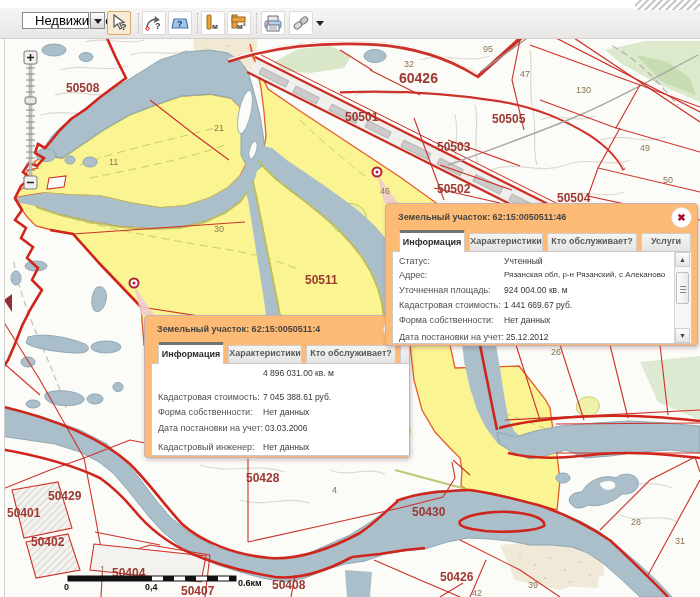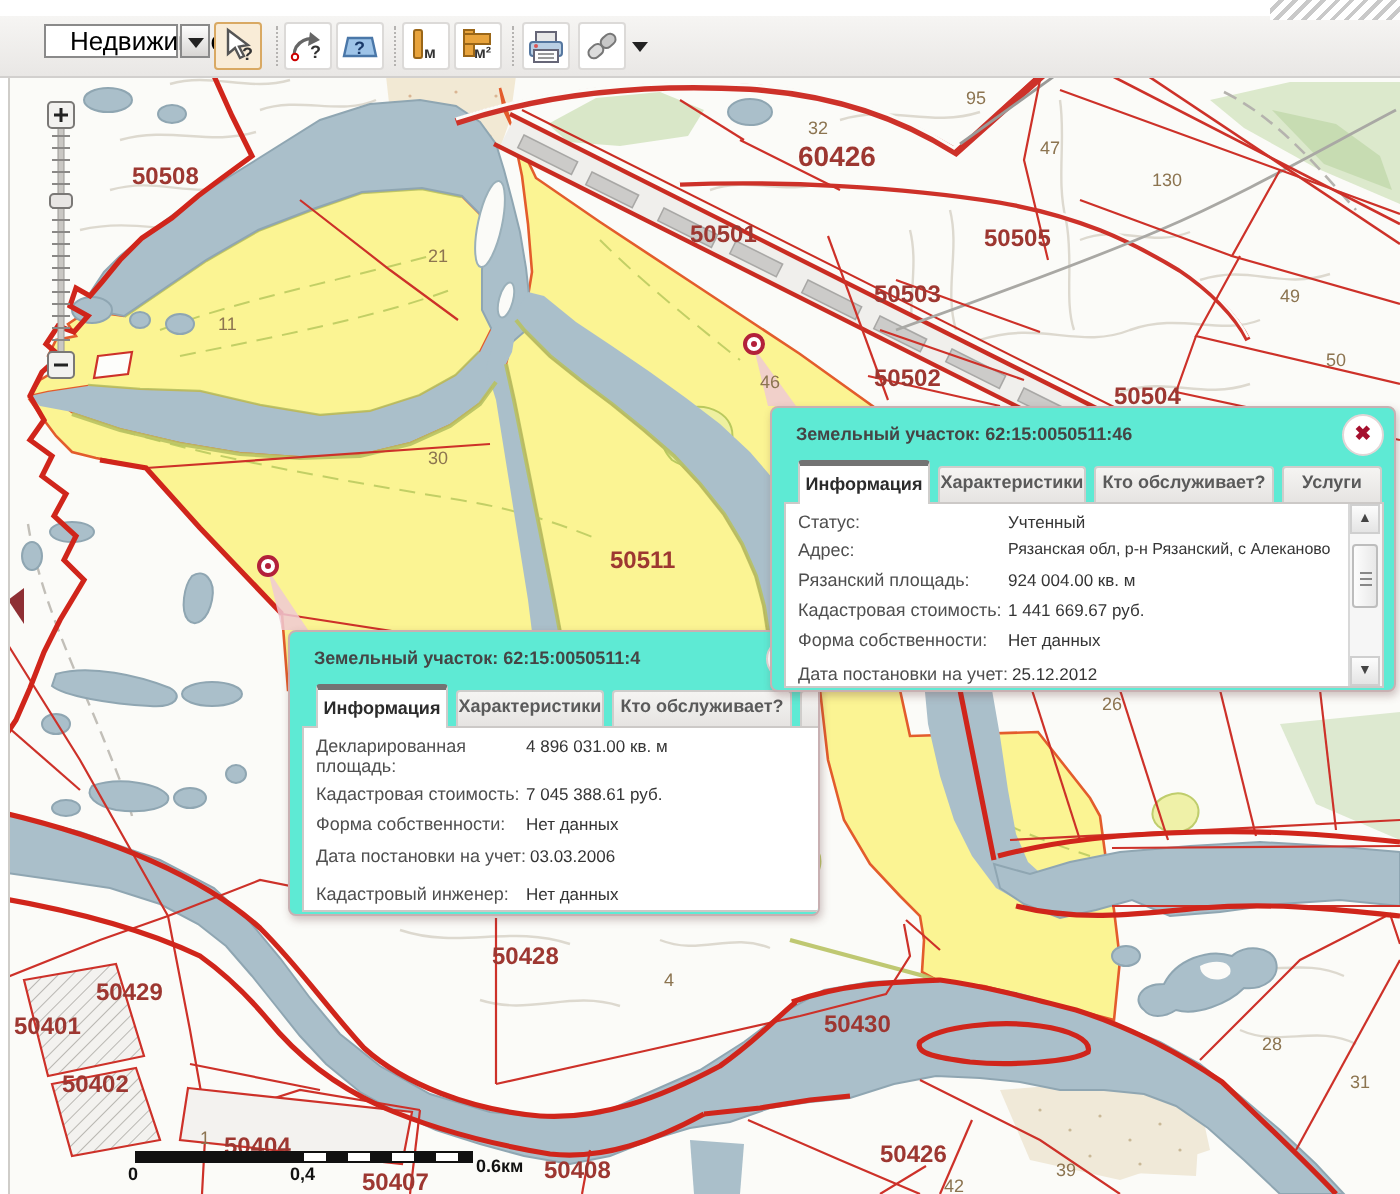--- a/index.html
+++ b/index.html
@@ -7,21 +7,21 @@
 #toolbar{position:absolute;left:0;top:8px;width:700px;height:30px;background:linear-gradient(#f6f5f3,#e9e7e5);border-bottom:1px solid #d2d0ce;z-index:30;}
 #corner{position:absolute;right:0;top:0;width:65px;height:10px;z-index:31;background:repeating-linear-gradient(135deg,#fff 0 3px,#c9c9c9 3px 5px);}
 .sel{position:absolute;left:22px;top:4px;width:67px;height:17px;background:#fff;border:1px solid #8a8a8a;font-size:13px;color:#000;line-height:16px;padding-left:12px;box-sizing:border-box;}
 .selbtn{position:absolute;left:90px;top:4px;width:15px;height:17px;background:linear-gradient(#fdfdfd,#d8d6d4);border:1px solid #8a8a8a;box-sizing:border-box;}
 .selbtn:after{content:"";position:absolute;left:3px;top:6px;border:4px solid transparent;border-top:5px solid #222;}
 .tbtn{position:absolute;top:3px;width:24px;height:24px;background:#fff;border:1px solid #dcdad8;border-radius:2px;box-sizing:border-box;}
 .tbtn.on{background:#f9ecd7;border:1px solid #d9a963;}
 .tsep{position:absolute;top:5px;height:20px;width:0;border-left:1px dotted #b5b3b1;}
 .caret{position:absolute;top:13px;border:4px solid transparent;border-top:5px solid #222;}
 #mapsvg{position:absolute;left:0;top:38px;z-index:1;}
-.popup{position:absolute;background:#5eead4;border:1px solid #c8b0b2;border-radius:4px;box-shadow:1px 2px 4px rgba(100,60,60,0.3);box-sizing:border-box;overflow:hidden;}
+.popup{position:absolute;background:#fdba74;border:1px solid #c8b0b2;border-radius:4px;box-shadow:1px 2px 4px rgba(100,60,60,0.3);box-sizing:border-box;overflow:hidden;}
 .ptitle{font-size:9px;font-weight:bold;color:#454545;padding:8px 0 0 12px;}
 .pclose{position:absolute;right:5px;top:3px;width:21px;height:21px;border-radius:50%;background:#fff;border:1px solid #e2d6d6;text-align:center;line-height:20px;font-size:10px;font-weight:bold;color:#a50f2d;box-sizing:border-box;}
 .tabs{position:absolute;left:9px;height:21px;z-index:3;}
 .tab{position:absolute;top:3px;height:18px;background:linear-gradient(#f5f4f2,#e6e4e2);border:1px solid #cfcdcb;border-bottom:none;box-sizing:border-box;font-size:9px;font-weight:bold;color:#5a5a5a;text-align:center;border-radius:2px 2px 0 0;}
 .tab.act{top:0;height:22px;background:#fff;border-top:3px solid #737373;color:#2b2b2b;z-index:5;}
 .pbody{position:absolute;background:#fff;border:1px solid #ccc9c7;box-sizing:border-box;overflow:hidden;}
 .row{position:absolute;font-size:9px;color:#4f4f4f;}
 .rv{position:absolute;font-size:8.5px;color:#353535;font-weight:normal;}
 .sbar{position:absolute;width:16px;background:#f6f6f6;border-left:1px solid #d8d8d8;}
 .sarr{position:absolute;left:0px;width:15px;height:15px;background:linear-gradient(#fcfcfc,#e4e4e4);border:1px solid #cfcfcf;box-sizing:border-box;text-align:center;line-height:13px;font-size:7px;color:#444;}
@@ -405,21 +405,20 @@
 <div class="popup" style="left:144px;top:315px;width:266px;height:143px;z-index:10">
  <div class="ptitle">Земельный участок: 62:15:0050511:4</div>
  <div class="pclose">✖</div>
  <div class="tabs" style="top:26px;width:295px">
   <div class="tab act" style="left:4px;width:66px;line-height:18px">Информация</div>
   <div class="tab" style="left:74px;width:74px;line-height:14px">Характеристики</div>
   <div class="tab" style="left:152px;width:90px;line-height:14px">Кто обслуживает?</div>
   <div class="tab" style="left:246px;width:50px;line-height:14px">Услуги</div>
  </div>
  <div class="pbody" style="left:6px;top:47px;width:296px;height:93px">
-  <div class="row" style="left:6px;top:4px;width:100px">Декларированная площадь:</div>
       <div class="rv" style="left:111px;top:4px">4 896 031.00 кв. м</div>
   <div class="row" style="left:6px;top:28px">Кадастровая стоимость:</div>
       <div class="rv" style="left:111px;top:28px">7 045 388.61 руб.</div>
   <div class="row" style="left:6px;top:43px">Форма собственности:</div>
       <div class="rv" style="left:111px;top:43px">Нет данных</div>
   <div class="row" style="left:6px;top:59px">Дата постановки на учет:</div>
       <div class="rv" style="left:113px;top:59px">03.03.2006</div>
   <div class="row" style="left:6px;top:78px">Кадастровый инженер:</div>
       <div class="rv" style="left:111px;top:78px">Нет данных</div>
   <div class="sbar" style="right:0;top:0;height:91px">
@@ -441,21 +440,21 @@
   <div class="tab act" style="left:4px;width:66px;line-height:18px">Информация</div>
   <div class="tab" style="left:74px;width:74px;line-height:14px">Характеристики</div>
   <div class="tab" style="left:152px;width:90px;line-height:14px">Кто обслуживает?</div>
   <div class="tab" style="left:246px;width:50px;line-height:14px">Услуги</div>
  </div>
  <div class="pbody" style="left:6px;top:47px;width:300px;height:93px">
   <div class="row" style="left:6px;top:4px">Статус:</div>
       <div class="rv" style="left:111px;top:4px">Учтенный</div>
   <div class="row" style="left:6px;top:18px">Адрес:</div>
       <div class="rv" style="left:111px;top:18px;font-size:8px">Рязанская обл, р-н Рязанский, с Алеканово</div>
-  <div class="row" style="left:6px;top:33px">Рязанский площадь:</div>
+  <div class="row" style="left:6px;top:33px">Уточненная площадь:</div>
       <div class="rv" style="left:111px;top:33px">924 004.00 кв. м</div>
   <div class="row" style="left:6px;top:48px">Кадастровая стоимость:</div>
       <div class="rv" style="left:111px;top:48px">1 441 669.67 руб.</div>
   <div class="row" style="left:6px;top:63px">Форма собственности:</div>
       <div class="rv" style="left:111px;top:63px">Нет данных</div>
   <div class="row" style="left:6px;top:80px">Дата постановки на учет:</div>
       <div class="rv" style="left:113px;top:80px">25.12.2012</div>
   <div class="sbar" style="right:0;top:0;height:91px">
    <div class="sarr" style="top:0">▲</div>
    <div class="sarr" style="bottom:0">▼</div>

